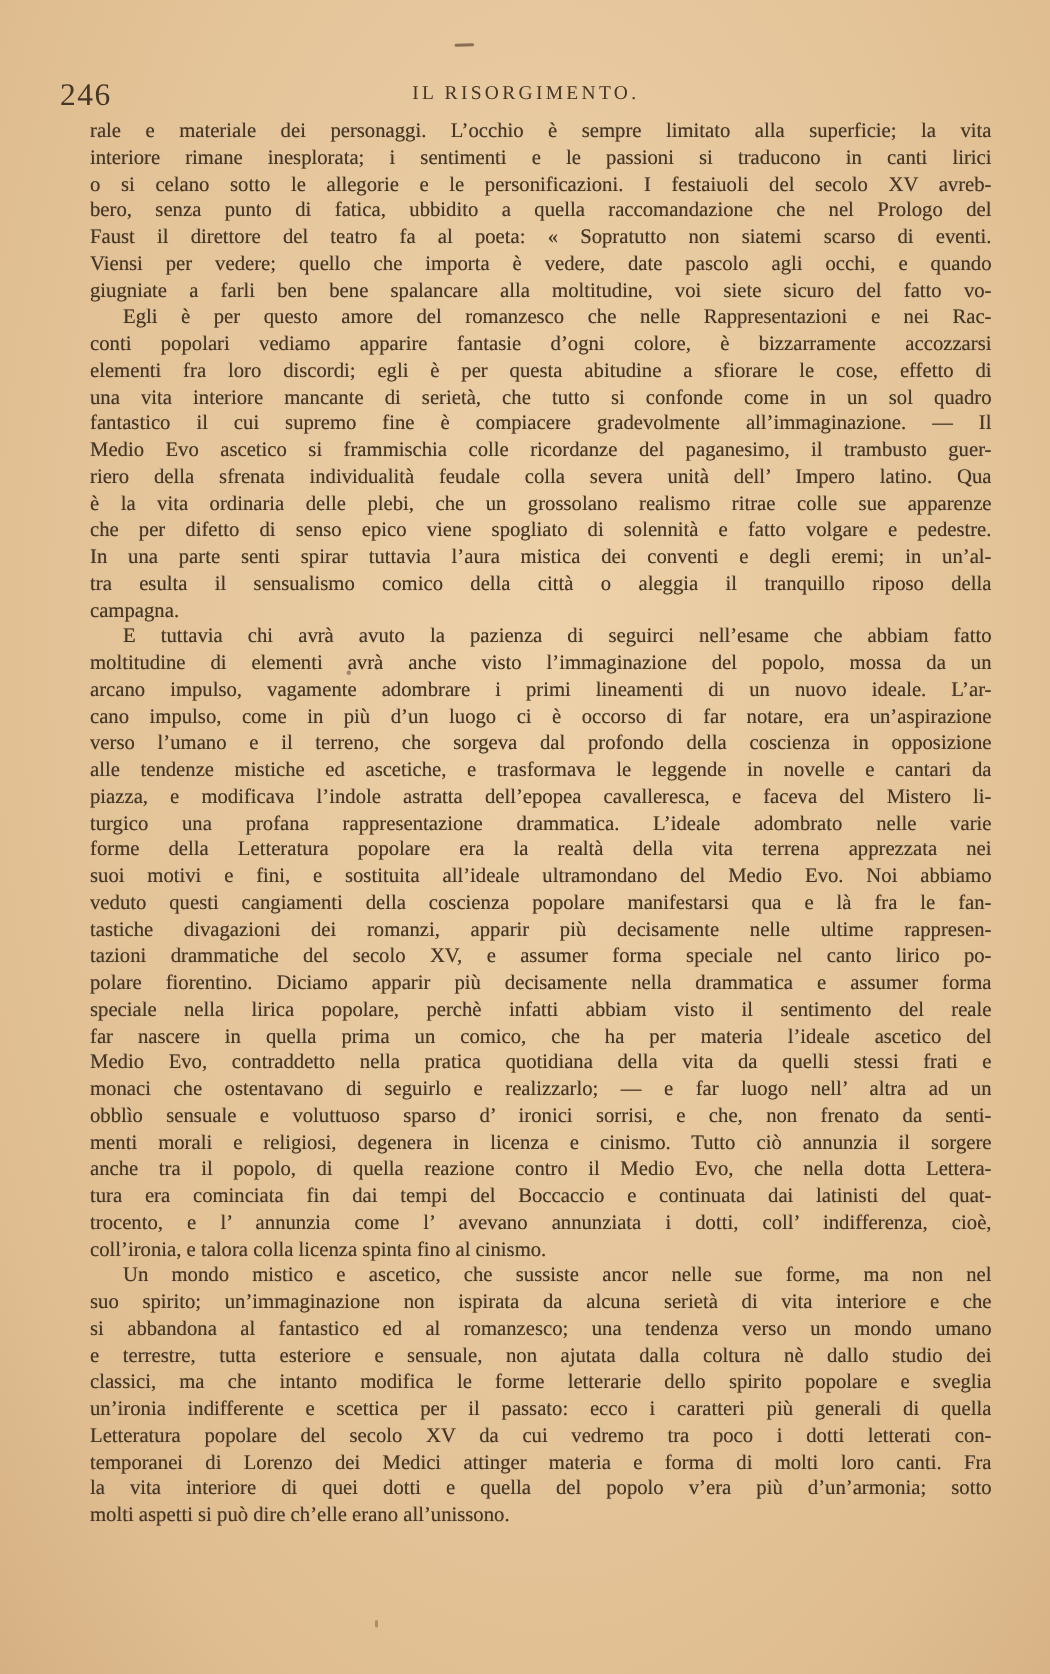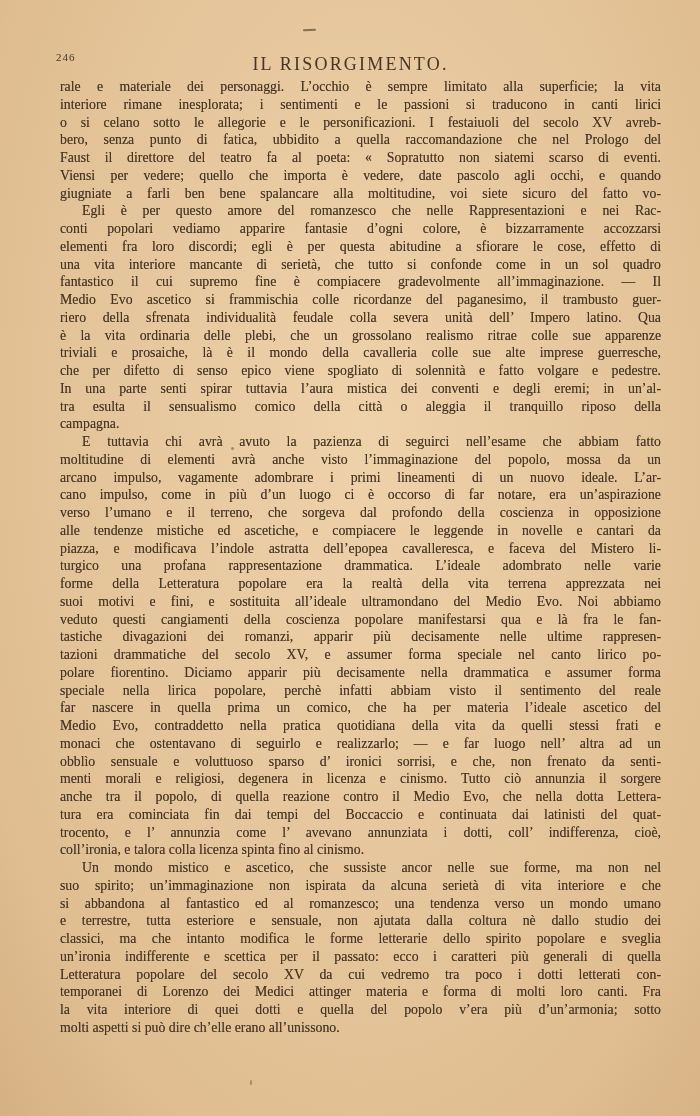--- a/index.html
+++ b/index.html
@@ -19,31 +19,31 @@
   }
   .page-header {
     position: absolute;
     top: 51px;
     left: 40px;
     width: 621px;
     height: 22px;
   }
   .page-number {
     position: absolute;
-    left: 16px;
+    left: 0;
     top: 0;
-    font-size: 11px;
+    font-size: 21px;
     letter-spacing: 1px;
   }
   .running-title {
     position: absolute;
     left: 50%;
     top: 3px;
     transform: translateX(-50%);
-    font-size: 18px;
+    font-size: 13px;
     letter-spacing: 2.2px;
     white-space: nowrap;
   }
   .text-block {
     position: absolute;
     top: 78px;
     left: 40px;
     width: 621px;
   }
   .paragraph { margin: 0; padding: 0; }
@@ -118,33 +118,32 @@
       </div>
       <div class="paragraph">
         <div class="line indent">Egli è per questo amore del romanzesco che nelle Rappresentazioni e nei Rac-</div>
         <div class="line">conti popolari vediamo apparire fantasie d’ogni colore, è bizzarramente accozzarsi</div>
         <div class="line">elementi fra loro discordi; egli è per questa abitudine a sfiorare le cose, effetto di</div>
         <div class="line">una vita interiore mancante di serietà, che tutto si confonde come in un sol quadro</div>
         <div class="line">fantastico il cui supremo fine è compiacere gradevolmente all’immaginazione. — Il</div>
         <div class="line">Medio Evo ascetico si frammischia colle ricordanze del paganesimo, il trambusto guer-</div>
         <div class="line">riero della sfrenata individualità feudale colla severa unità dell’ Impero latino. Qua</div>
         <div class="line">è la vita ordinaria delle plebi, che un grossolano realismo ritrae colle sue apparenze</div>
-        <div class="line">triviali e prosaiche, là è il mondo della cavalleria colle sue alte imprese guerresche,</div>
         <div class="line">che per difetto di senso epico viene spogliato di solennità e fatto volgare e pedestre.</div>
         <div class="line">In una parte senti spirar tuttavia l’aura mistica dei conventi e degli eremi; in un’al-</div>
         <div class="line">tra esulta il sensualismo comico della città o aleggia il tranquillo riposo della</div>
         <div class="line last">campagna.</div>
       </div>
       <div class="paragraph">
         <div class="line indent">E tuttavia chi avrà avuto la pazienza di seguirci nell’esame che abbiam fatto</div>
         <div class="line">moltitudine di elementi avrà anche visto l’immaginazione del popolo, mossa da un</div>
         <div class="line">arcano impulso, vagamente adombrare i primi lineamenti di un nuovo ideale. L’ar-</div>
         <div class="line">cano impulso, come in più d’un luogo ci è occorso di far notare, era un’aspirazione</div>
         <div class="line">verso l’umano e il terreno, che sorgeva dal profondo della coscienza in opposizione</div>
-        <div class="line">alle tendenze mistiche ed ascetiche, e compiacere le leggende in novelle e cantari da</div>
+        <div class="line">alle tendenze mistiche ed ascetiche, e trasformava le leggende in novelle e cantari da</div>
         <div class="line">piazza, e modificava l’indole astratta dell’epopea cavalleresca, e faceva del Mistero li-</div>
         <div class="line">turgico una profana rappresentazione drammatica. L’ideale adombrato nelle varie</div>
         <div class="line">forme della Letteratura popolare era la realtà della vita terrena apprezzata nei</div>
         <div class="line">suoi motivi e fini, e sostituita all’ideale ultramondano del Medio Evo. Noi abbiamo</div>
         <div class="line">veduto questi cangiamenti della coscienza popolare manifestarsi qua e là fra le fan-</div>
         <div class="line">tastiche divagazioni dei romanzi, apparir più decisamente nelle ultime rappresen-</div>
         <div class="line">tazioni drammatiche del secolo XV, e assumer forma speciale nel canto lirico po-</div>
         <div class="line">polare fiorentino. Diciamo apparir più decisamente nella drammatica e assumer forma</div>
         <div class="line">speciale nella lirica popolare, perchè infatti abbiam visto il sentimento del reale</div>
         <div class="line">far nascere in quella prima un comico, che ha per materia l’ideale ascetico del</div>

